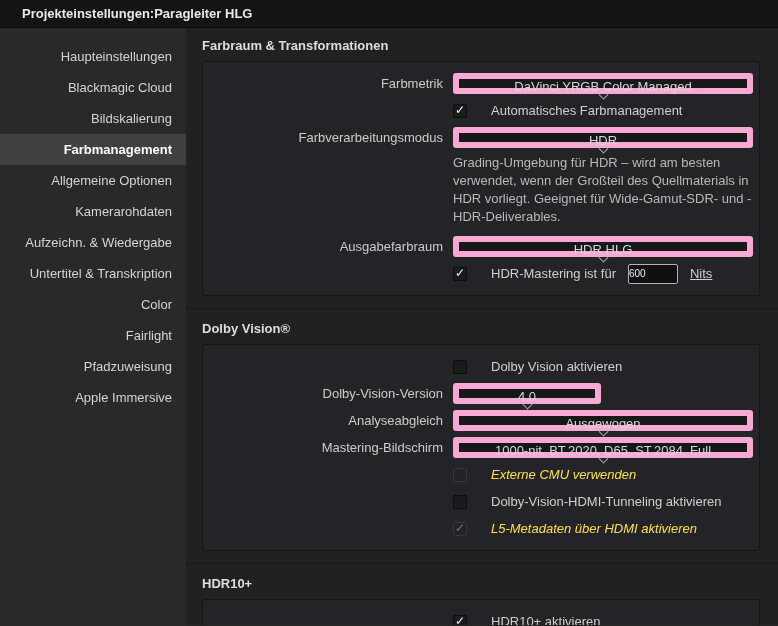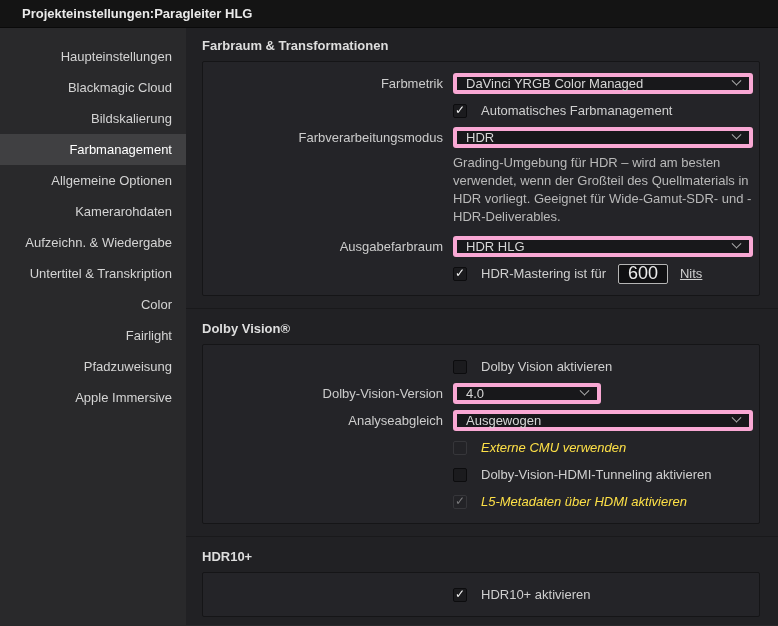--- a/index.html
+++ b/index.html
@@ -14,60 +14,60 @@
     height: 28px; background: #141414; border-bottom: 1px solid #0a0a0a;
     display: flex; align-items: center; padding-left: 22px;
     font-weight: bold; color: #eaeaea;
   }
   .content { display: flex; height: 597px; }
   .sidebar { flex: 0 0 186px; background: #29292b; padding-top: 13px; }
   .side-item {
     height: 31px; display: flex; align-items: center; justify-content: flex-end;
     padding-right: 14px; color: #d4d4d4; cursor: default; white-space: nowrap;
   }
-  .side-item.selected { background: #404042; color: #ffffff; font-weight: normal; }
+  .side-item.selected { background: #404042; color: #ffffff; font-weight: bold; }
   .main { flex: 1; background: #212124; overflow: hidden; }
   .section-title { font-weight: bold; color: #dedede; margin: 12px 0 8px 16px; }
   .main .section-title:first-child { margin-top: 10px; }
   .groupbox {
     margin: 0 18px 12px 16px; border: 1px solid #151517; border-radius: 2px;
     background: #242428; padding: 8px 0;
   }
   .row { display: flex; align-items: center; min-height: 27px; }
   .row .label { flex: 0 0 240px; text-align: right; color: #cccccc; white-space: nowrap; }
   .row .ctrl { margin-left: 10px; display: flex; align-items: center; }
   .dropdown {
-    width: 300px; height: 21px; background: #18181b; border: 4px solid #f9a8d4;
+    width: 300px; height: 21px; background: #18181b; border: 6px solid #f9a8d4;
     border-radius: 3px; display: flex; align-items: center; justify-content: space-between;
-    padding: 0 9px; color: #d6d6d6; cursor: default; white-space: nowrap;
+    padding: 0 9px; color: #d6d6d6; cursor: default; white-space: nowrap; flex-direction: column;
   }
   .dropdown.small { width: 148px; }
   .chev {
     width: 7px; height: 7px; flex: 0 0 7px;
     border-right: 1px solid #b0b0b0; border-bottom: 1px solid #b0b0b0;
     transform: rotate(45deg) translate(-2px,-2px);
   }
   .checkbox {
     width: 14px; height: 14px; flex: 0 0 14px; background: #1b1b1e;
     border: 1px solid #0c0c0e; border-radius: 2px;
     display: flex; align-items: center; justify-content: center;
     color: #efefef; font-size: 12px; line-height: 1; cursor: default;
   }
   .checkbox.checked::after { content: "\2713"; margin-top: -1px; }
   .checkbox.disabled { border-color: #36363a; background: #232327; color: #7a7a7c; }
-  .cb-label { margin-left: 14px; white-space: nowrap; }
+  .cb-label { margin-left: 24px; white-space: nowrap; }
   .row.disabled .cb-label { color: #fde047; font-style: italic; }
   .helptext {
     width: 306px; margin-left: 250px; color: #b9b9b9;
     line-height: 18px; padding: 3px 0 7px;
   }
   .numinput {
     width: 50px; height: 20px; margin: 0 12px; background: #101012;
     border: 1px solid #b5b5b5; border-radius: 2px; color: #ededed;
-    text-align: center; font-size: 18px; font-family: inherit;
+    font-size: 10px; font-family: inherit;
   }
   .nits { white-space: nowrap; text-decoration: underline; }
   .full-divider {
     position: relative; left: -186px; width: 778px; height: 1px;
     background: #19191b; margin-top: 2px;
   }
 </style>
 </head>
 <body>
 
@@ -166,20 +166,29 @@
         </div>
         <div class="row">
           <div class="label">Analyseabgleich</div>
           <div class="ctrl">
             <div class="dropdown">
               <span>Ausgewogen</span>
               <span class="chev"></span>
             </div>
           </div>
         </div>
+        <div class="row">
+          <div class="label">Mastering-Bildschirm</div>
+          <div class="ctrl">
+            <div class="dropdown">
+              <span>1000-nit, BT.2020, D65, ST.2084, Full</span>
+              <span class="chev"></span>
+            </div>
+          </div>
+        </div>
         <div class="row disabled">
           <div class="label"></div>
           <div class="ctrl">
             <span class="checkbox disabled"></span>
             <span class="cb-label">Externe CMU verwenden</span>
           </div>
         </div>
         <div class="row">
           <div class="label"></div>
           <div class="ctrl">

